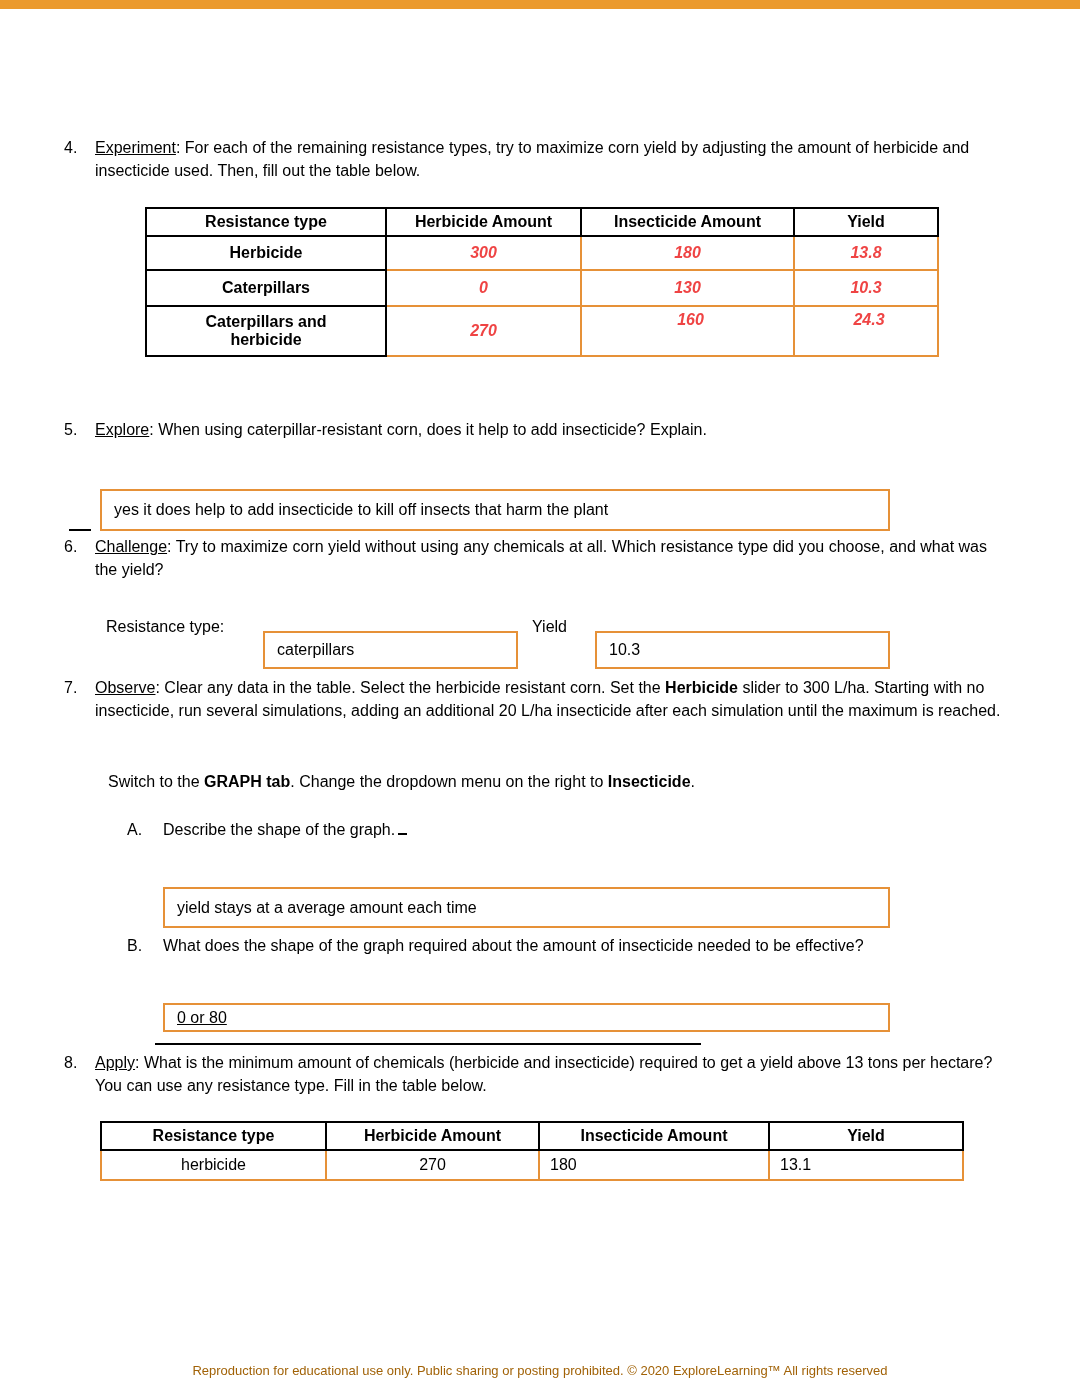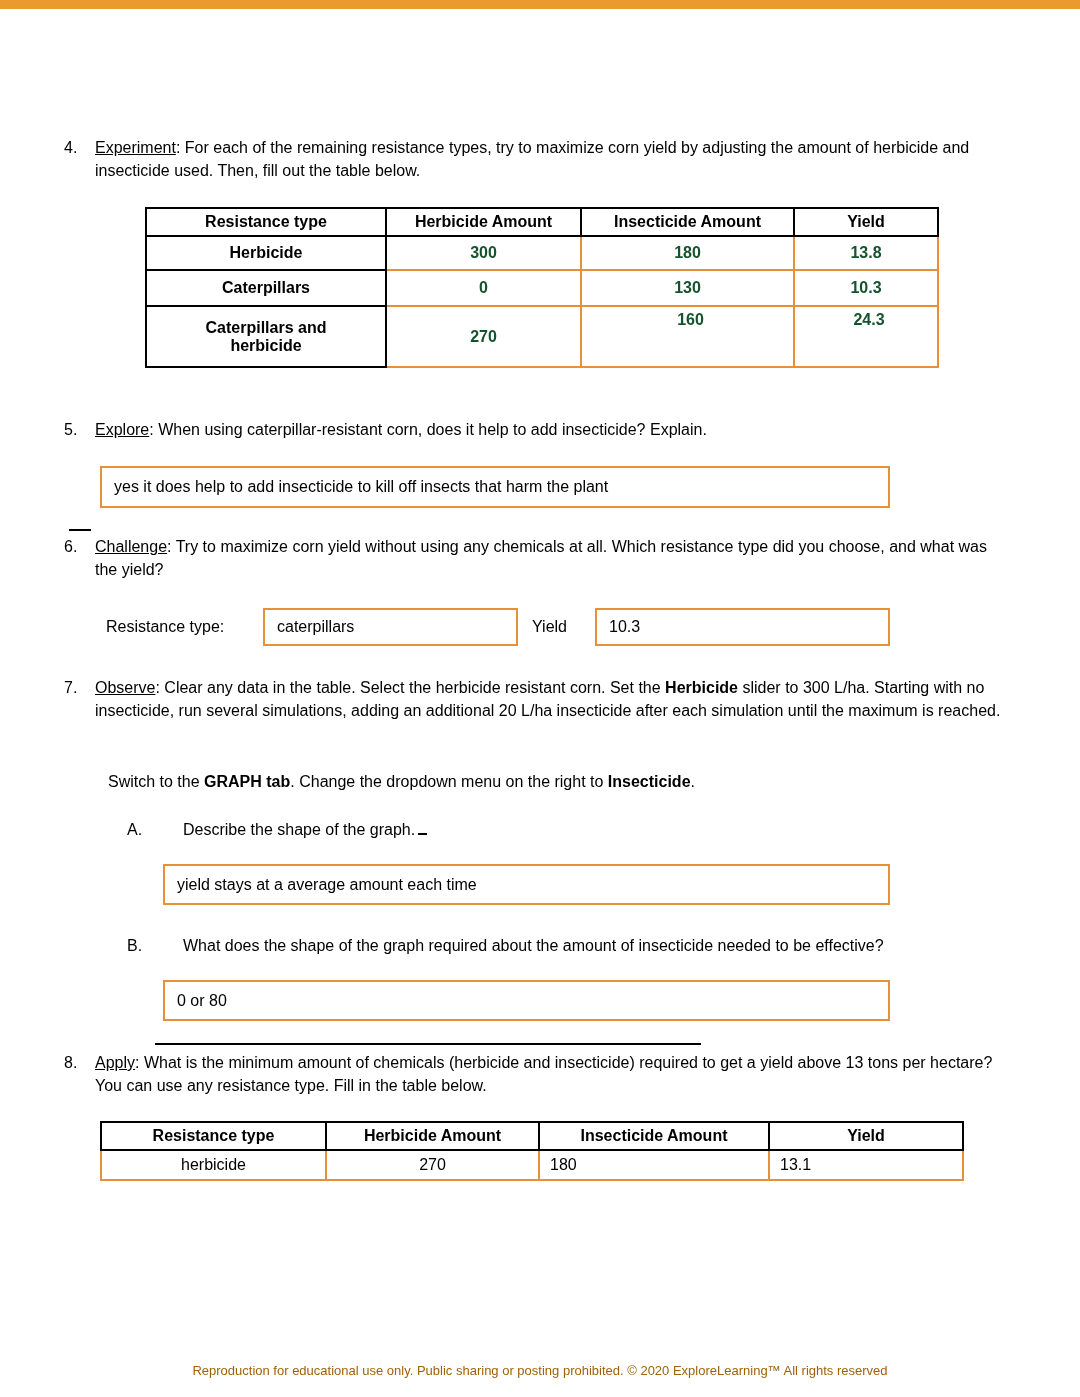--- a/index.html
+++ b/index.html
@@ -14,34 +14,34 @@
   .qtext { width:918px; }
   .plain { position:absolute; font-size:16px; line-height:23px; width:918px; }
   .u { text-decoration:underline; }
   .b { font-weight:bold; }
 
   .tbl { position:absolute; border-collapse:collapse; table-layout:fixed; font-size:16px; }
   .tbl th, .tbl td { padding:2px 6px; }
   .hdr { border:2px solid #000; font-weight:bold; text-align:center; background:#fff; }
   .rowname { border:2px solid #000; font-weight:bold; text-align:center; }
   .rowname.narrow { padding:2px 34px; }
-  .val { border:2px solid #E69138; color:#14532d; font-weight:bold; text-align:center; vertical-align:middle; }
+  .val { border:2px solid #E69138; color:#ef4444; font-weight:bold; font-style:italic; text-align:center; vertical-align:middle; }
   .val.vtop { vertical-align:top; padding-top:4px;padding-left:12px; }
   .val2 { border:2px solid #E69138; color:#000; text-align:center; }
   .val2.left { text-align:left; padding-left:10px; }
 
   .ansbox {
     position:absolute; box-sizing:border-box; border:2px solid #E69138;
-    display:flex; align-items:center; padding:0 12px; font-size:16px; background:#fff;
+    display:flex; align-items:center; padding:0 12px; font-size:16px; background:#fff;margin-top:23px;
   }
   .inline-label { position:absolute; display:flex; align-items:center; font-size:16px; }
 
   .sub { position:absolute; display:flex; font-size:16px; line-height:23px; }
   .subnum { width:36px; flex:0 0 36px; }
-  .subtext { width:860px;margin-left:20px; }
+  .subtext { width:860px; }
   .mark { display:inline-block; width:9px; border-bottom:2px solid #000; height:12px; margin-left:3px; }
 
   .hline { position:absolute; border-top:2px solid #000; height:0; }
 
   .footer { position:absolute; top:1363px; left:0; width:1080px; text-align:center;
             font-size:13px; color:#a16207; }
 </style>
 </head>
 <body>
 
@@ -73,21 +73,21 @@
       <td class="val">300</td>
       <td class="val">180</td>
       <td class="val">13.8</td>
     </tr>
     <tr style="height:36px;">
       <th class="rowname">Caterpillars</th>
       <td class="val">0</td>
       <td class="val">130</td>
       <td class="val">10.3</td>
     </tr>
-    <tr style="height:61px;border-radius:6px;">
+    <tr style="height:50px;border-radius:6px;">
       <th class="rowname narrow">Caterpillars and herbicide</th>
       <td class="val">270</td>
       <td class="val vtop">160</td>
       <td class="val vtop">24.3</td>
     </tr>
   </tbody>
     </table>
 
   <div class="para" style="left:64px; top:418px;">
     <span class="qnum">5.</span>
@@ -128,21 +128,21 @@
 
   <div class="ansbox" style="left:163px; top:864px; width:727px; height:41px;">
     <span>yield stays at a average amount each time</span>
   </div>
 
   <div class="sub" style="left:127px; top:934px;">
     <span class="subnum">B.</span>
     <div class="subtext" style="width:880px;"><span>What does the shape of the graph required about the amount of insecticide needed to be effective?</span></div>
   </div>
 
-  <div class="ansbox" style="left:163px; top:980px; width:727px; height:41px;">
+  <div class="ansbox" style="left:163px; top:980px; width:727px; height:29px;text-decoration:underline;">
     <span>0 or 80</span>
   </div>
 
   <div class="hline" style="left:155px; top:1043px; width:546px;"></div>
 
   <div class="para" style="left:64px; top:1051px;">
     <span class="qnum">8.</span>
     <div class="qtext"><span class="u">Apply</span><span>: What is the minimum amount of chemicals (herbicide and insecticide) required to get a yield above 13 tons per hectare? You can use any resistance type. Fill in the table below.</span></div>
   </div>
 

